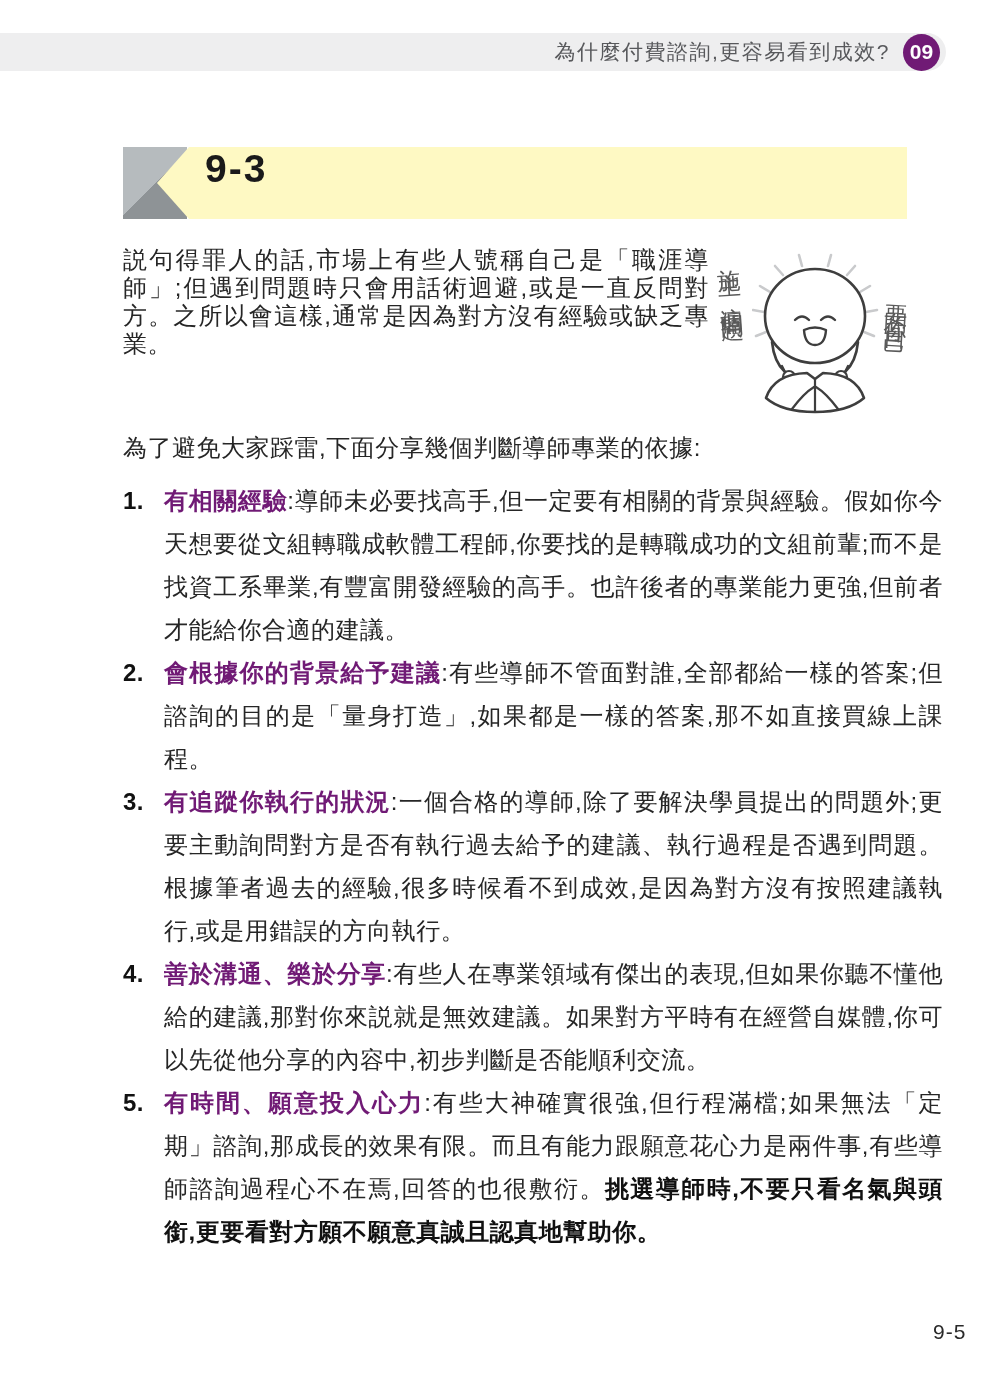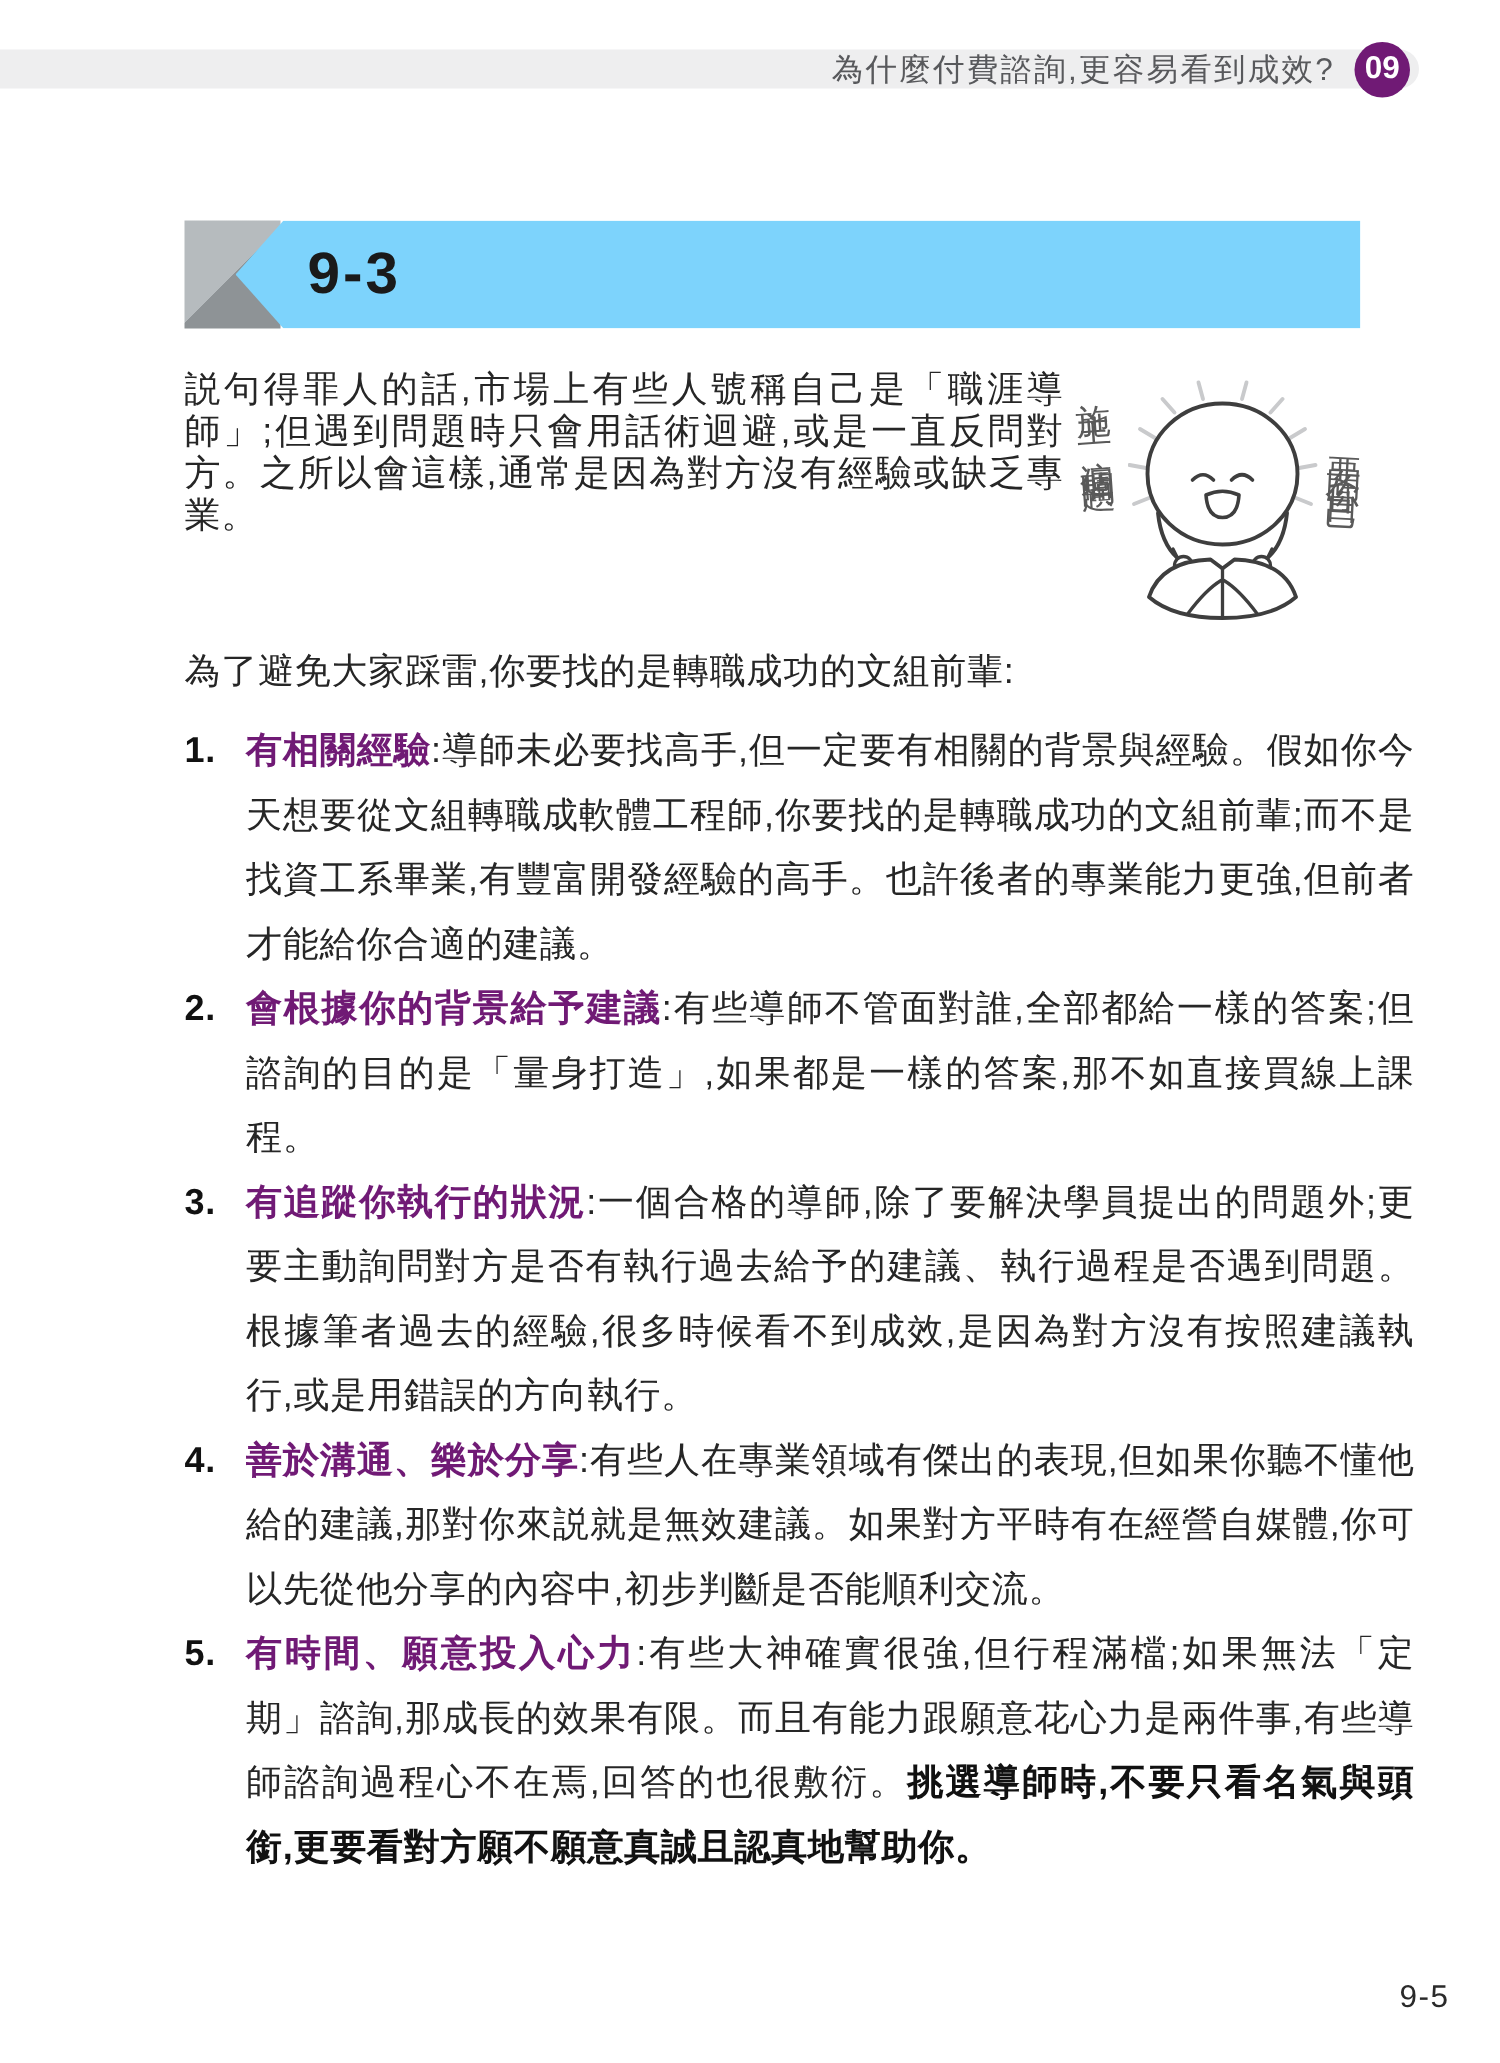--- a/index.html
+++ b/index.html
@@ -9,21 +9,21 @@
     width:1000px; height:1375px;
     background:#ffffff;
     font-family:"Liberation Sans","DejaVu Sans",sans-serif;
     color:#262626;
     overflow:hidden;
   }
 
   
   .header-bar {
     position:absolute; left:0; top:33px;
-    width:946px; height:26px;
+    width:946px; height:38px;
     background:#eeeeef;
     border-radius:0 19px 19px 0;
     display:flex; align-items:center; justify-content:flex-end;
     padding-right:6px;
     padding-left:12px;
   }
   .header-title {
     font-size:21px; color:#58595c; letter-spacing:1.5px;
   }
   .chapter-badge {
@@ -37,23 +37,23 @@
 
   
   .deco-square {
     position:absolute; left:123px; top:147px;
     width:64px; height:72px;
     background:linear-gradient(135deg,#b6bbbe 50%,#8e9396 50.5%);
   }
   .section-banner {
     position:absolute; left:157px; top:147px;
     width:750px; height:72px;
-    background:#7dd3fc;
+    background:#fef9c3;
     clip-path:polygon(32px 0, 100% 0, 100% 100%, 32px 100%, 0 50%);
-    display:flex; align-items:center;
+    display:flex; align-items:flex-start;
     padding-left:48px;
   }
   .section-number, .section-title {
     font-size:39px; font-weight:bold; color:#1a1a1a; letter-spacing:2px;
   }
   .section-number { margin-right:18px; }
 
   
   .intro-paragraph {
     position:absolute; left:123px; top:246px;
@@ -158,21 +158,21 @@
 
       <path d="M 14 152 Q 22 128 55 127 L 63 133 L 71 127 Q 104 128 112 152 Q 96 166 63 166 Q 30 166 14 152 Z" fill="#ffffff" stroke="#3e3e3e" stroke-width="2.6" stroke-linejoin="round"></path>
       <g stroke="#3e3e3e" stroke-width="2.2" stroke-linecap="round">
         <path d="M 63 133 L 63 165"></path>
         <path d="M 40 163 Q 52 147 62 141"></path>
         <path d="M 86 163 Q 74 147 64 141"></path>
       </g>
     </svg>
   </div>
 
-  <p class="lead-in">為了避免大家踩雷,你要找的是轉職成功的文組前輩:</p>
+  <p class="lead-in">為了避免大家踩雷,下面分享幾個判斷導師專業的依據:</p>
 
   <div class="advice-list">
     <div class="advice-item">
       <span class="item-num">1.</span>
       <span class="item-body"><b class="item-heading">有相關經驗</b><span>:導師未必要找高手,但一定要有相關的背景與經驗。假如你今天想要從文組轉職成軟體工程師,你要找的是轉職成功的文組前輩;而不是找資工系畢業,有豐富開發經驗的高手。也許後者的專業能力更強,但前者才能給你合適的建議。</span></span>
     </div>
     <div class="advice-item">
       <span class="item-num">2.</span>
       <span class="item-body"><b class="item-heading">會根據你的背景給予建議</b><span>:有些導師不管面對誰,全部都給一樣的答案;但諮詢的目的是「量身打造」,如果都是一樣的答案,那不如直接買線上課程。</span></span>
     </div>

